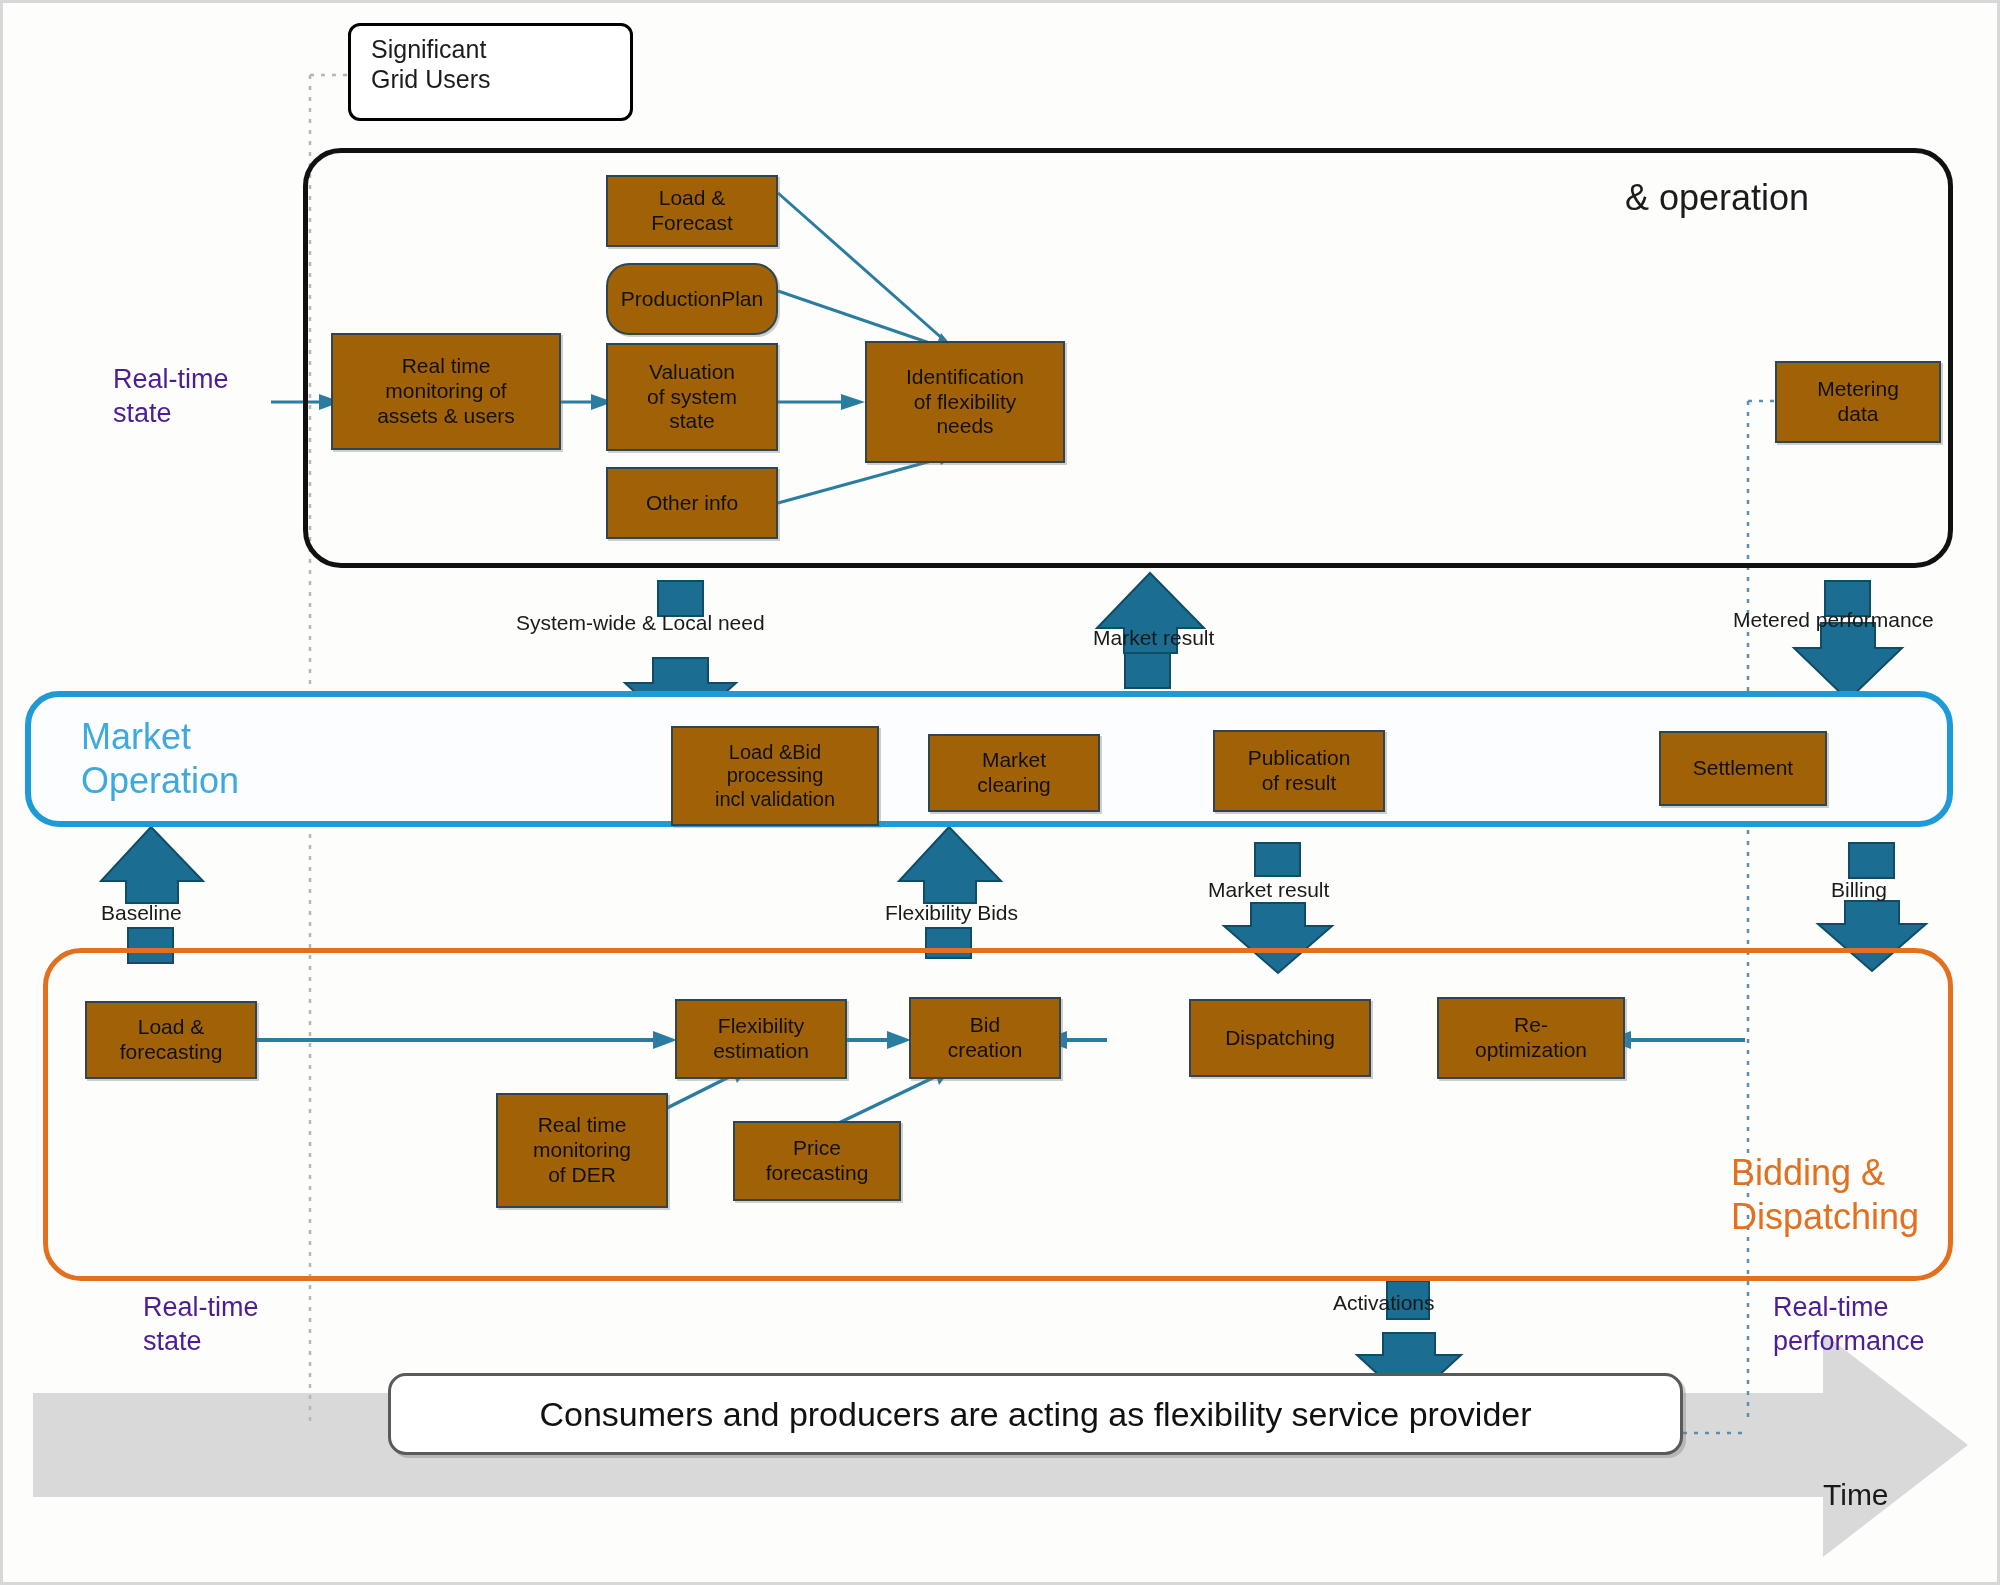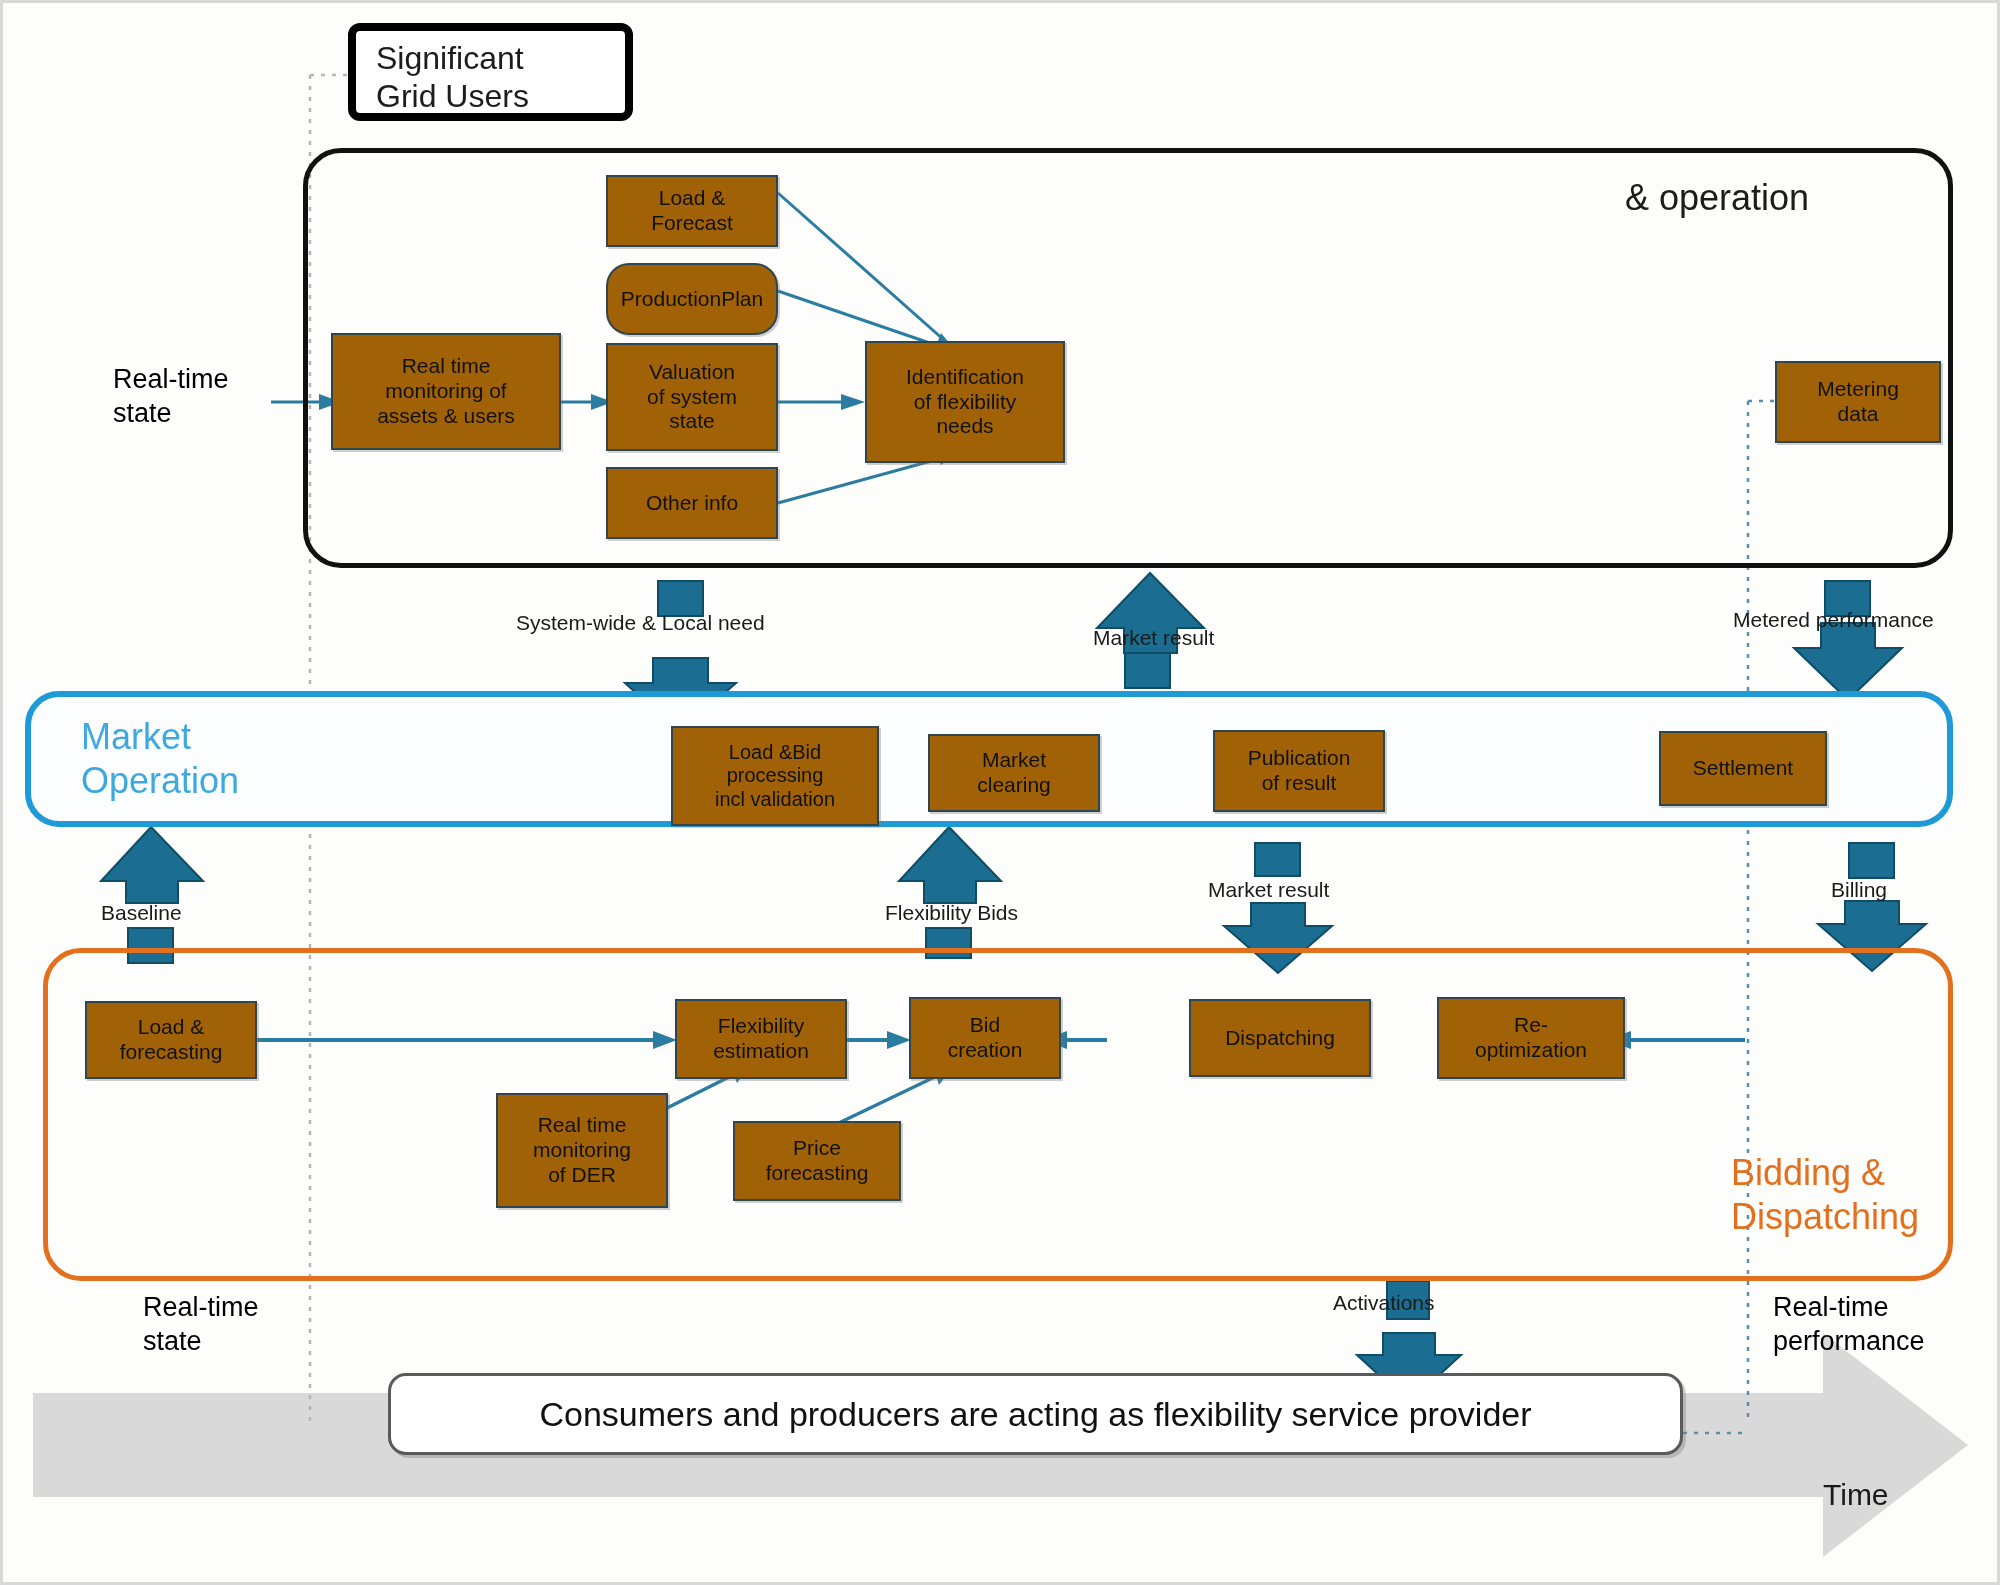--- a/index.html
+++ b/index.html
@@ -72,41 +72,41 @@
     position: absolute;
     font-size: 36px;
     color: #e2701e;
     line-height: 1.22;
     text-align: left;
   }
 
   
   .tag-sgu {
     position: absolute;
-    border: 8px solid #000000;
+    border: 3px solid #000000;
     border-radius: 12px;
     background: #ffffff;
-    font-size: 32px;
+    font-size: 25px;
     color: #1c1c1c;
     line-height: 1.2;
     padding: 8px 20px 10px 20px;
     box-sizing: border-box;
   }
 
   
   .cap {
     position: absolute;
     font-size: 21px;
     color: #1a1a1a;
     white-space: nowrap;
   }
   .cap-big {
     position: absolute;
     font-size: 27px;
-    color: #000000;
+    color: #4c1d95;
     line-height: 1.25;
   }
 
   
   .bottombar {
     position: absolute;
     border: 3px solid #5a5a5a;
     border-radius: 18px;
     background: #ffffff;
     box-shadow: 3px 3px 0 rgba(120,120,120,0.35);

